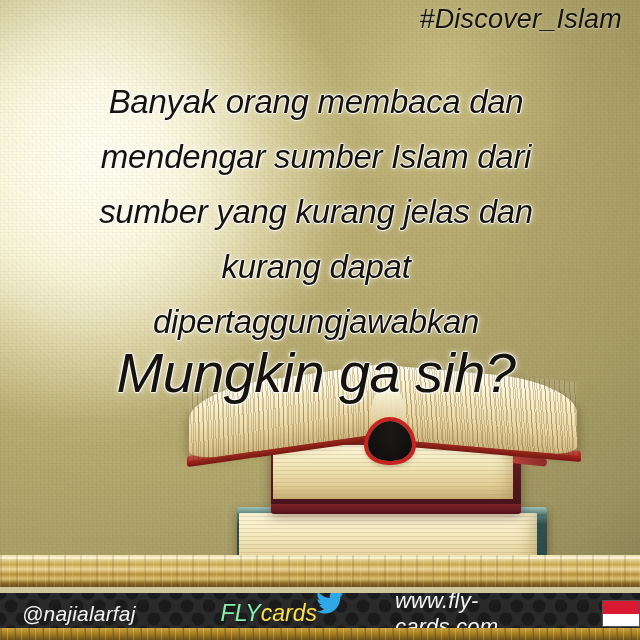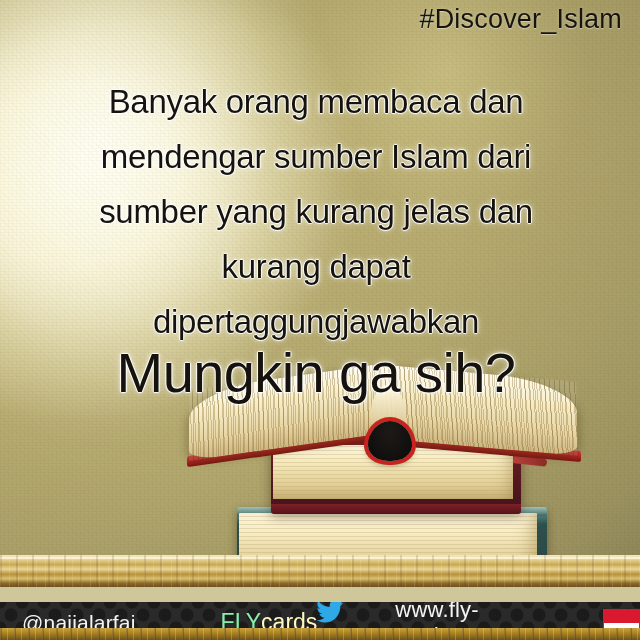--- a/index.html
+++ b/index.html
@@ -9,20 +9,21 @@
   }
   body {
     font-family: "Liberation Sans", sans-serif;
   }
   #card {
     position: relative;
     width: 640px;
     height: 640px;
     overflow: hidden;
     background: #cfc79a;
+    font-style: italic;
   }
 
   
   .photo {
     position: absolute;
     inset: 0 0 53px 0;          
     overflow: hidden;
   }
   
   .wall {
@@ -220,21 +221,21 @@
   .qline.big {
     font-size: 56px;
     line-height: 48px;
     letter-spacing: -0.6px;
   }
 
   
   .footer {
     position: absolute;
     left: 0; right: 0; bottom: 0;
-    height: 38px;
+    height: 47px;
     background: #2a2a2a;
     overflow: hidden;
   }
   .footer .pattern {
     position: absolute; inset: 0;
     opacity: .95;
     background-color: #2b2b2b;
     background-image:
       radial-gradient(circle at 0 0, #1b1b1b 6px, rgba(0,0,0,0) 7px),
       radial-gradient(circle at 22px 0, #1b1b1b 6px, rgba(0,0,0,0) 7px),
@@ -263,21 +264,21 @@
     font-size: 21px;
     letter-spacing: .2px;
   }
   .brand {
     margin-left: 85px;
     position: relative;
     font-size: 23px;
     white-space: nowrap;
   }
   .brand .fly { color: #86efac; }
-  .brand .cards { color: #fef9c3; }
+  .brand .cards { color: #fde047; }
   .bird {
     position: absolute;
     right: -28px; top: -9px;
     width: 30px; height: 24px;
   }
   .site {
     margin-left: 78px;
     color: #f4f4f4;
     font-size: 22px;
     letter-spacing: .2px;

